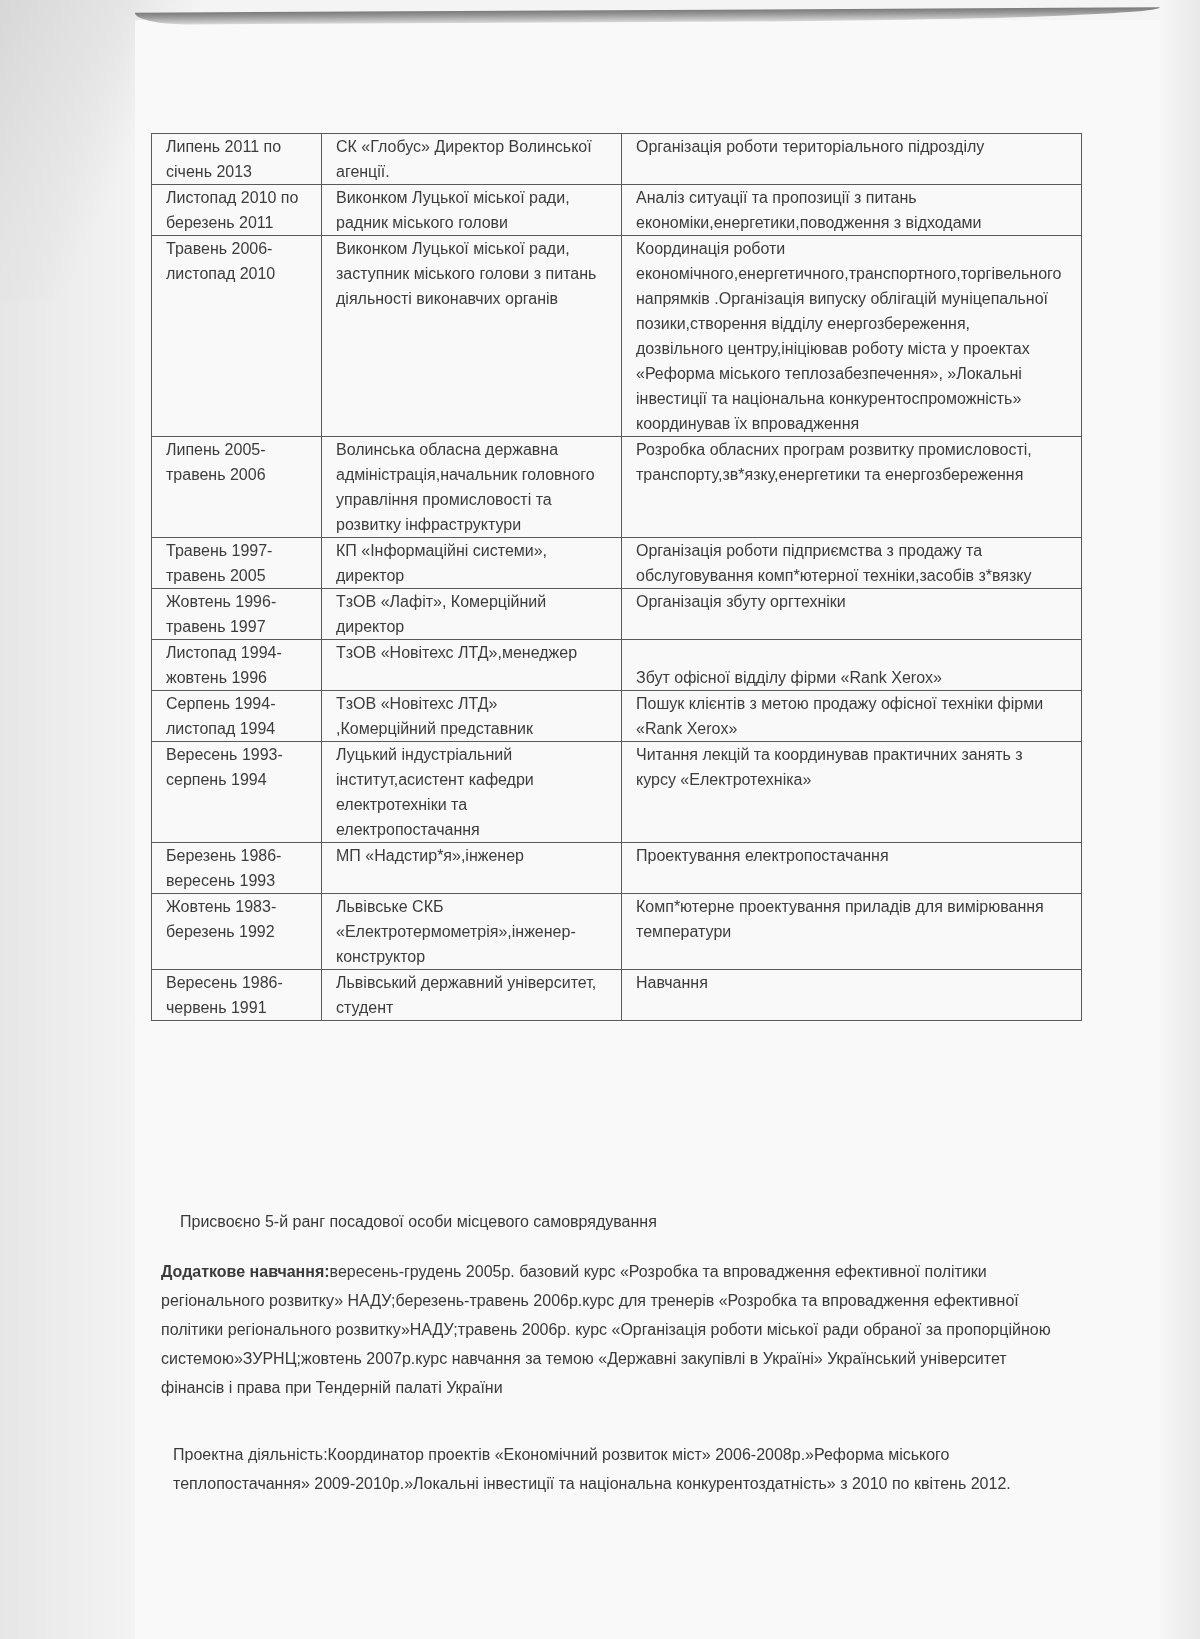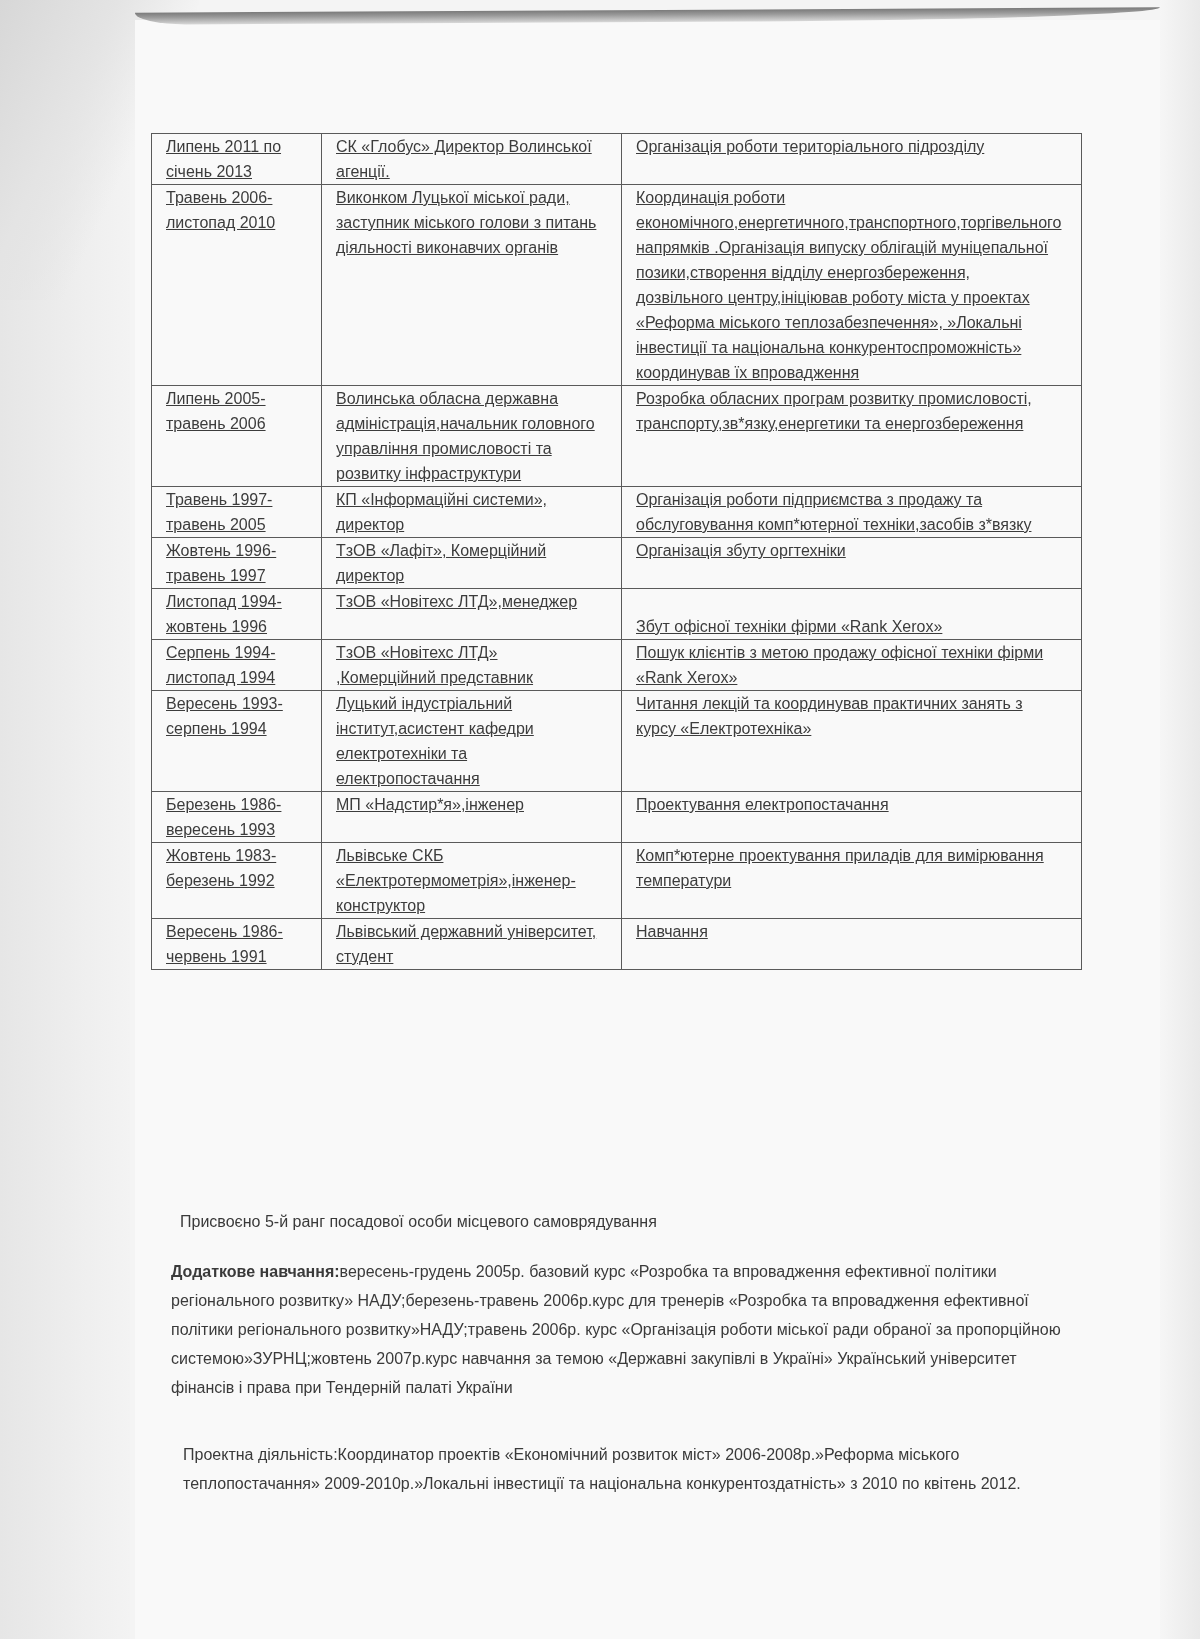--- a/index.html
+++ b/index.html
@@ -33,28 +33,27 @@
     background:#f9f9f9;
   }
   table.career {
     position:absolute; left:16px; top:113px;
     border-collapse:collapse; table-layout:fixed;
     width:930px; font-size:16px; line-height:25px; color:#3c3c3c;
   }
   table.career td {
     border:1.3px solid #5a5a5a; vertical-align:top;
     padding:0 22px 0 14px;
-    text-decoration:underline;
   }
   table.career col.c1 { width:170px; }
   table.career col.c2 { width:300px; }
   table.career col.c3 { width:460px; }
   .pad-top-25 { padding-top:25px !important; }
   .notes {
-    position:absolute; left:36px; width:900px; font-size:16px; line-height:29px; color:#3a3a3a;
+    position:absolute; left:26px; width:900px; font-size:16px; line-height:29px; color:#3a3a3a;
   }
   .rank-note { top:1173px; left:31px; }
   .extra-ed { top:1237px; }
   .projects { top:1408px; }
   .bold { font-weight:bold; }
 </style>
 </head>
 <body>
 
 <div class="scan-left-shadow"></div>
@@ -68,20 +67,25 @@
         <col class="c2">
         <col class="c3">
       </colgroup>
     <tbody>
       <tr>
         <td>Липень 2011 по січень 2013</td>
         <td>СК «Глобус» Директор Волинської агенції.</td>
         <td>Організація роботи територіального підрозділу</td>
       </tr>
       <tr>
+        <td>Листопад 2010 по березень 2011</td>
+        <td>Виконком  Луцької  міської ради, радник міського голови</td>
+        <td>Аналіз ситуації та пропозиції з питань економіки,енергетики,поводження з відходами</td>
+      </tr>
+      <tr>
         <td>Травень 2006-листопад 2010</td>
         <td>Виконком  Луцької  міської ради, заступник міського голови з питань діяльності виконавчих органів</td>
         <td>Координація роботи економічного,енергетичного,транспортного,торгівельного напрямків .Організація  випуску облігацій муніцепальної позики,створення відділу енергозбереження, дозвільного центру,ініціював роботу міста у проектах «Реформа міського теплозабезпечення», »Локальні інвестиції та національна конкурентоспроможність» координував їх впровадження</td>
       </tr>
       <tr>
         <td>Липень 2005-травень 2006</td>
         <td>Волинська обласна державна адміністрація,начальник головного управління промисловості та розвитку інфраструктури</td>
         <td>Розробка обласних програм розвитку промисловості, транспорту,зв*язку,енергетики та енергозбереження</td>
       </tr>
       <tr>
@@ -90,21 +94,21 @@
         <td>Організація роботи підприємства з продажу та обслуговування комп*ютерної  техніки,засобів з*вязку</td>
       </tr>
       <tr>
         <td>Жовтень 1996-травень 1997</td>
         <td> ТзОВ «Лафіт», Комерційний директор</td>
         <td>Організація збуту оргтехніки</td>
       </tr>
       <tr>
         <td>Листопад 1994-жовтень 1996</td>
         <td> ТзОВ «Новітехс ЛТД»,менеджер</td>
-        <td class="pad-top-25">Збут офісної  техніки фірми «Rank Xerox»</td>
+        <td class="pad-top-25">Збут офісної  відділу фірми «Rank Xerox»</td>
       </tr>
       <tr>
         <td>Серпень 1994-листопад 1994</td>
         <td> ТзОВ «Новітехс  ЛТД» ,Комерційний представник</td>
         <td>Пошук клієнтів з метою продажу  офісної техніки фірми «Rank Xerox»</td>
       </tr>
       <tr>
         <td>Вересень 1993-серпень 1994</td>
         <td>Луцький індустріальний інститут,асистент кафедри електротехніки та електропостачання</td>
         <td>Читання лекцій та координував практичних занять з курсу «Електротехніка»</td>

